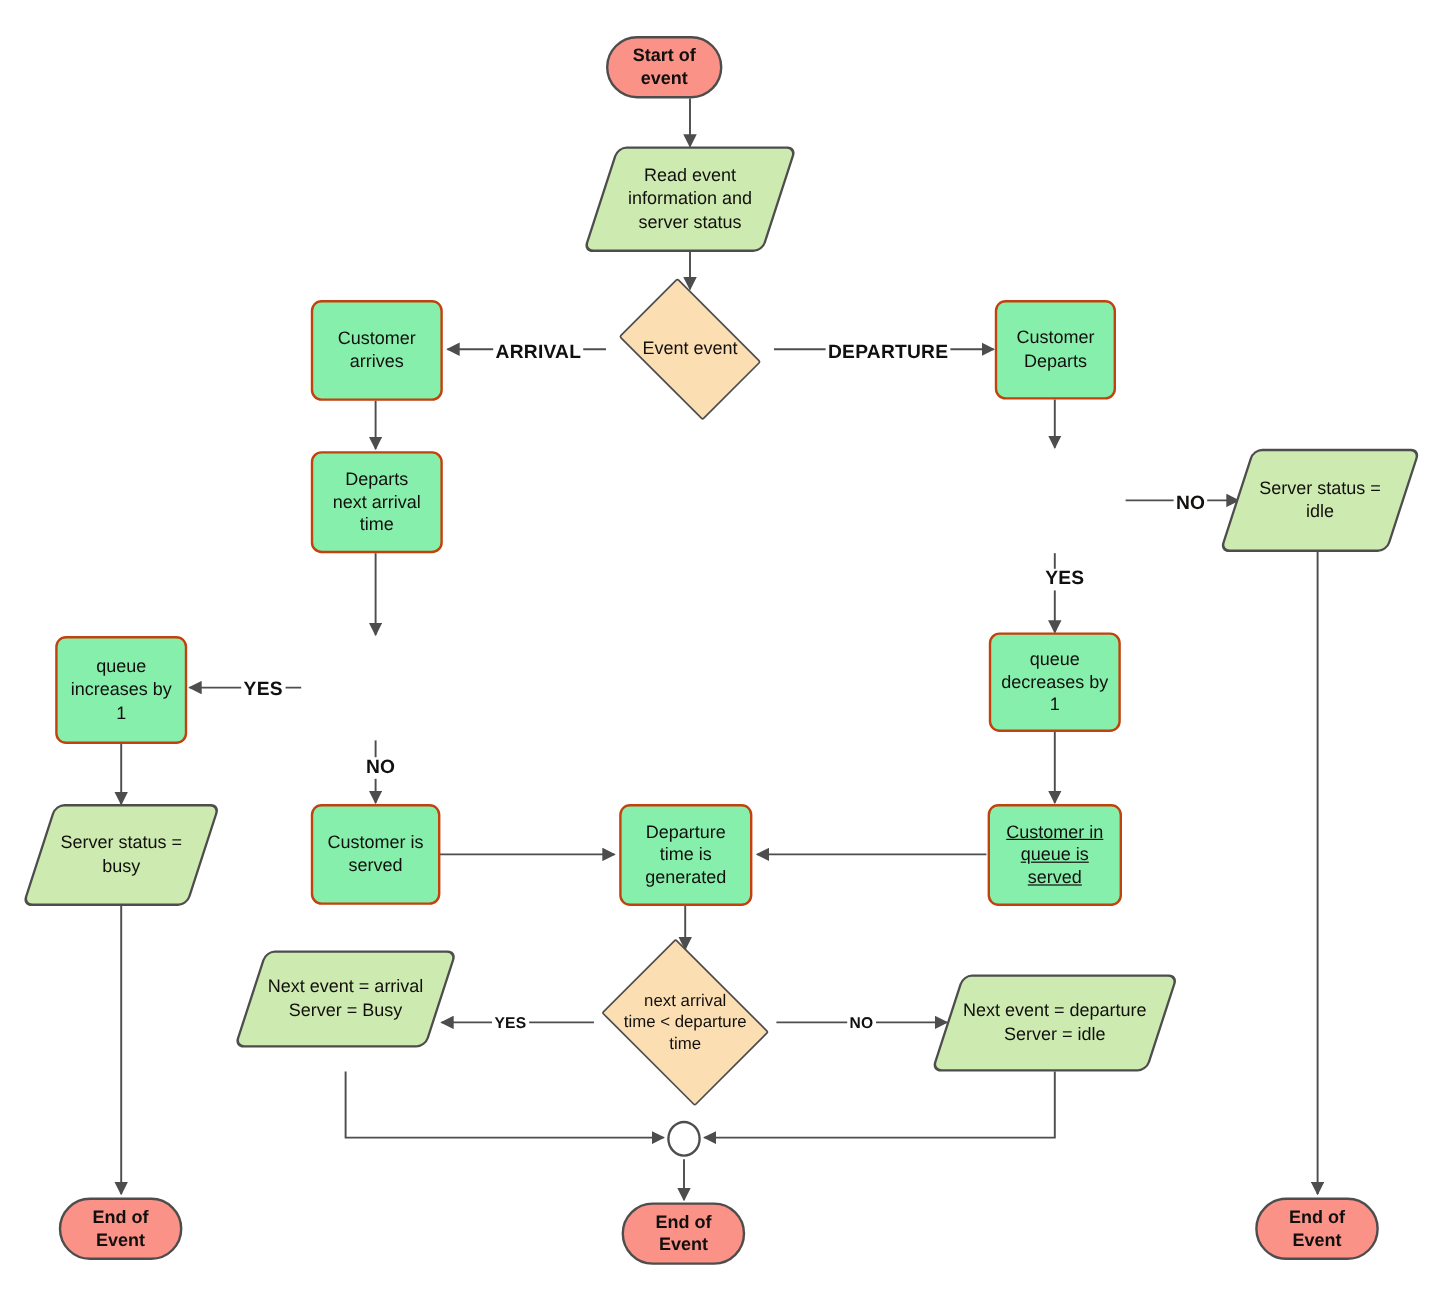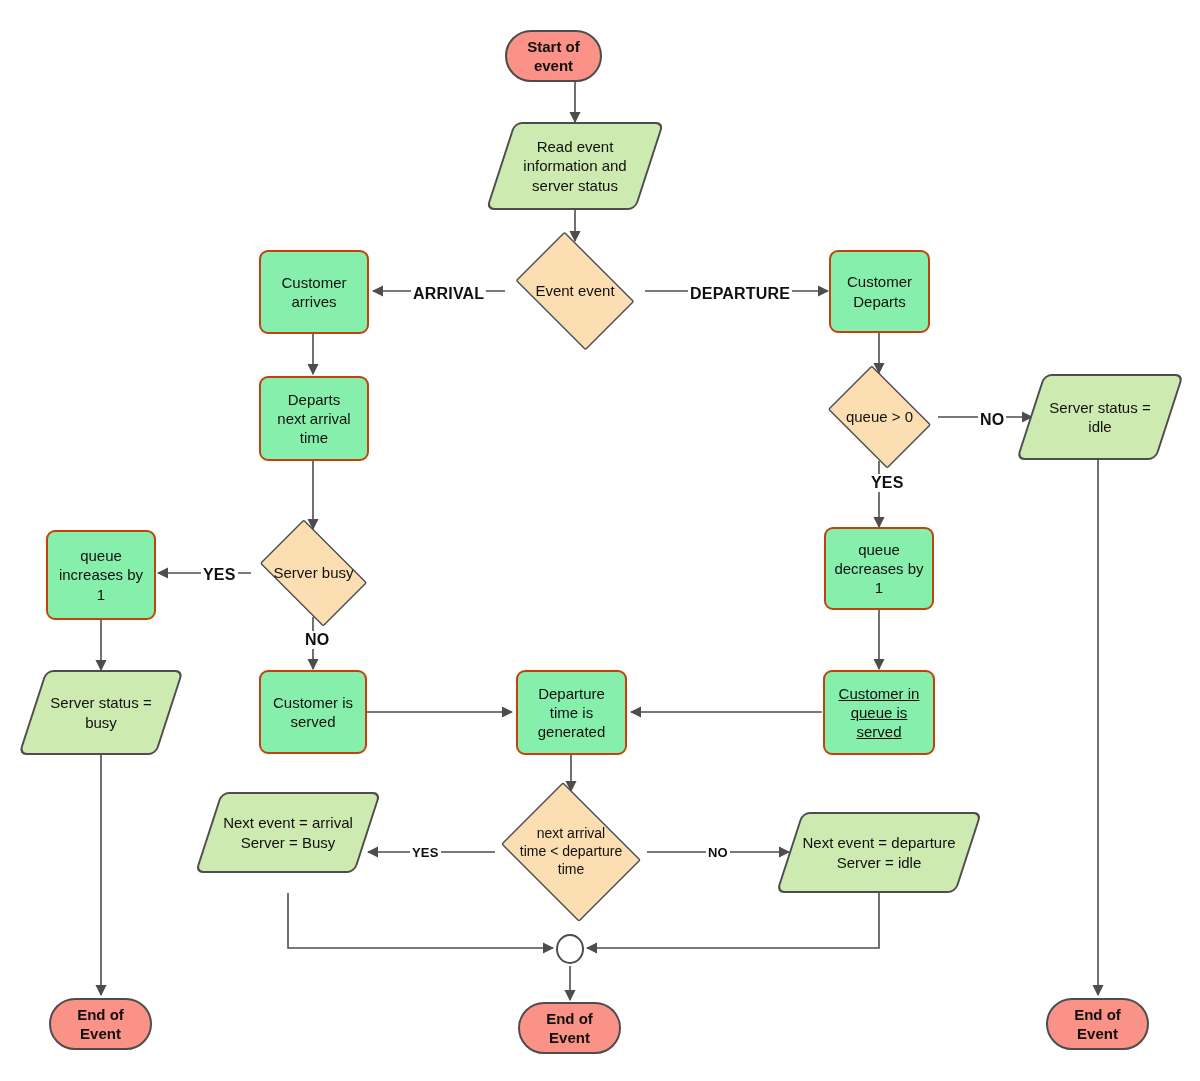--- a/index.html
+++ b/index.html
@@ -198,35 +198,27 @@
     <span class="lbl">Customer
 Departs</span>
   </div>
 
   <div class="node n-process" style="left:259px; top:376px; width:110px; height:85px;">
     <span class="lbl">Departs
 next arrival
 time</span>
   </div>
 
-  <div class="node n-decision" style="left:820px; top:373px; width:119px; height:88px;">
-    <span class="dia"></span>
-    <span class="lbl">queue &gt; 0</span>
-  </div>
 
   <div class="node n-data" style="left:1030px; top:374px; width:140px; height:86px;">
     <span class="par"></span>
     <span class="lbl">Server status =
 idle</span>
   </div>
 
-  <div class="node n-decision" style="left:250px; top:529px; width:127px; height:88px;">
-    <span class="dia"></span>
-    <span class="lbl">Server busy</span>
-  </div>
 
   <div class="node n-process" style="left:46px; top:530px; width:110px; height:90px;">
     <span class="lbl">queue
 increases by
 1</span>
   </div>
 
   <div class="node n-process" style="left:824px; top:527px; width:110px; height:83px;">
     <span class="lbl">queue
 decreases by

